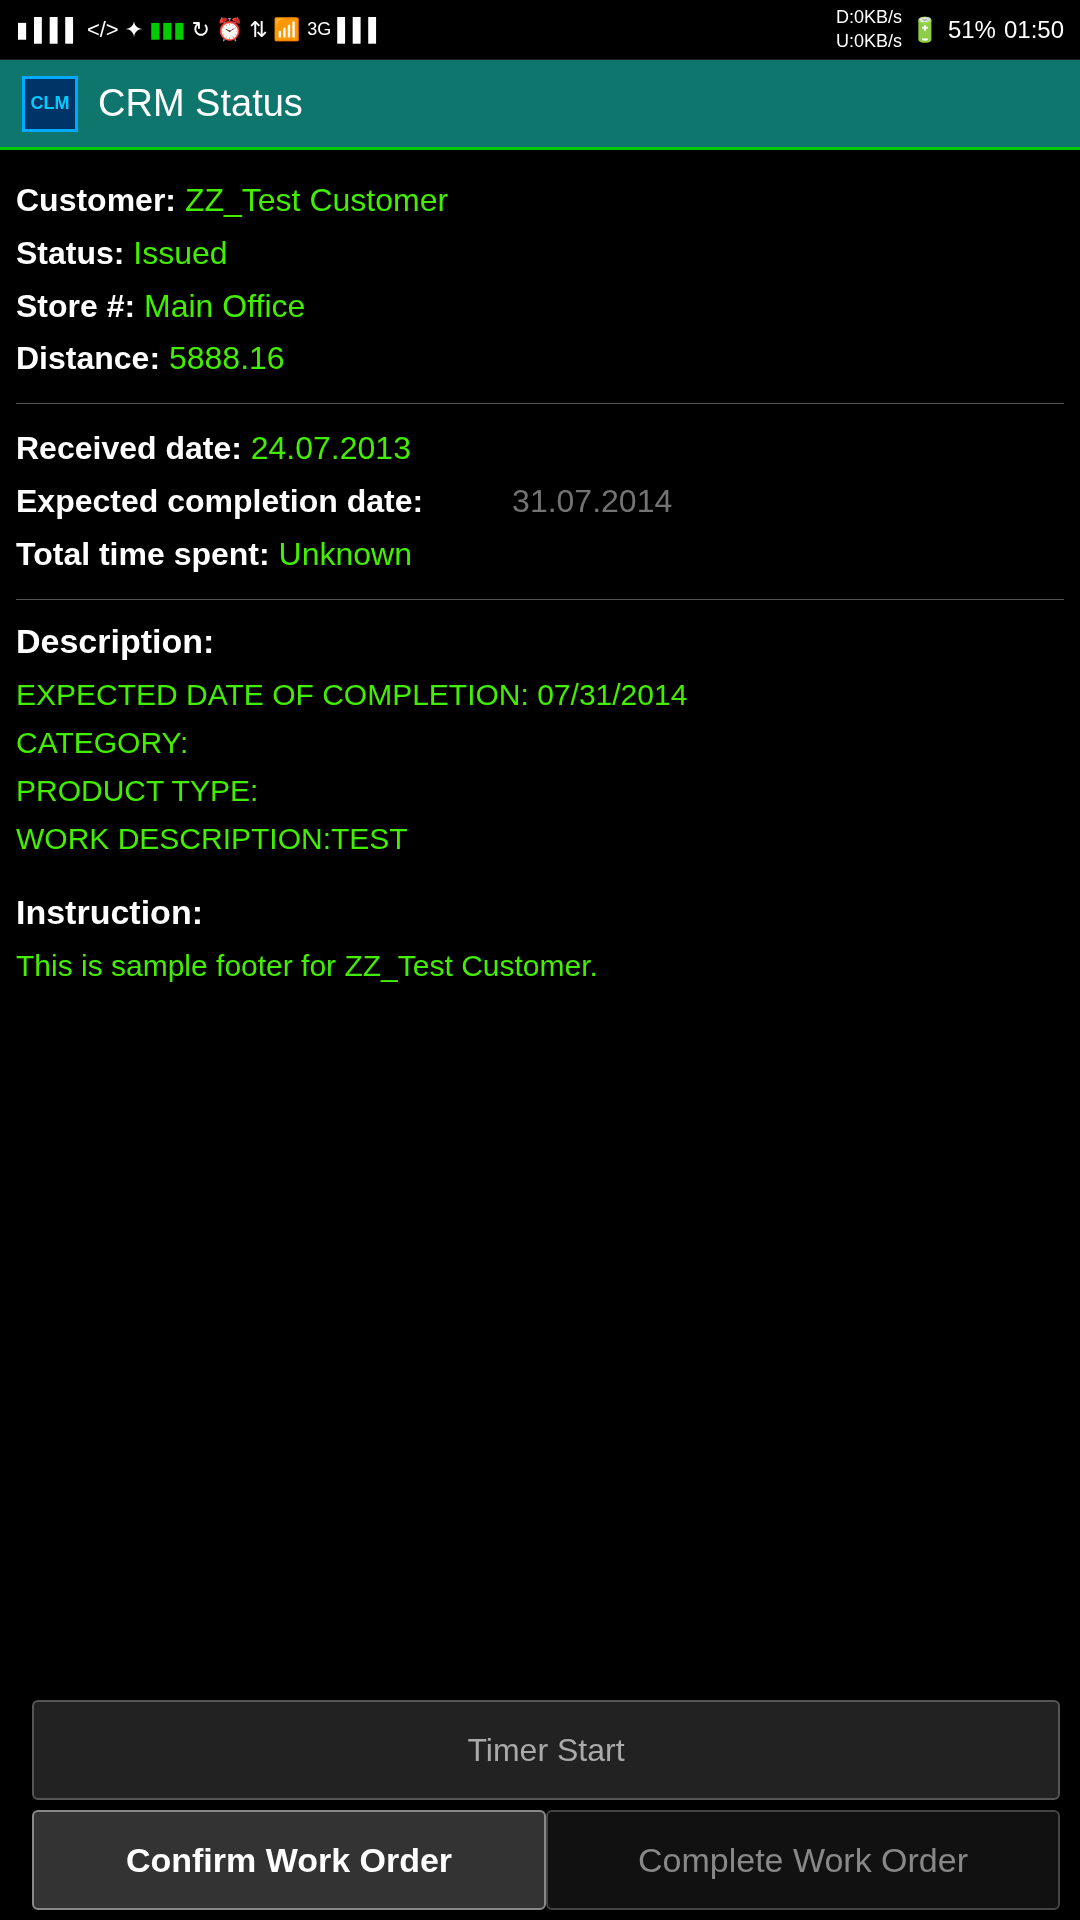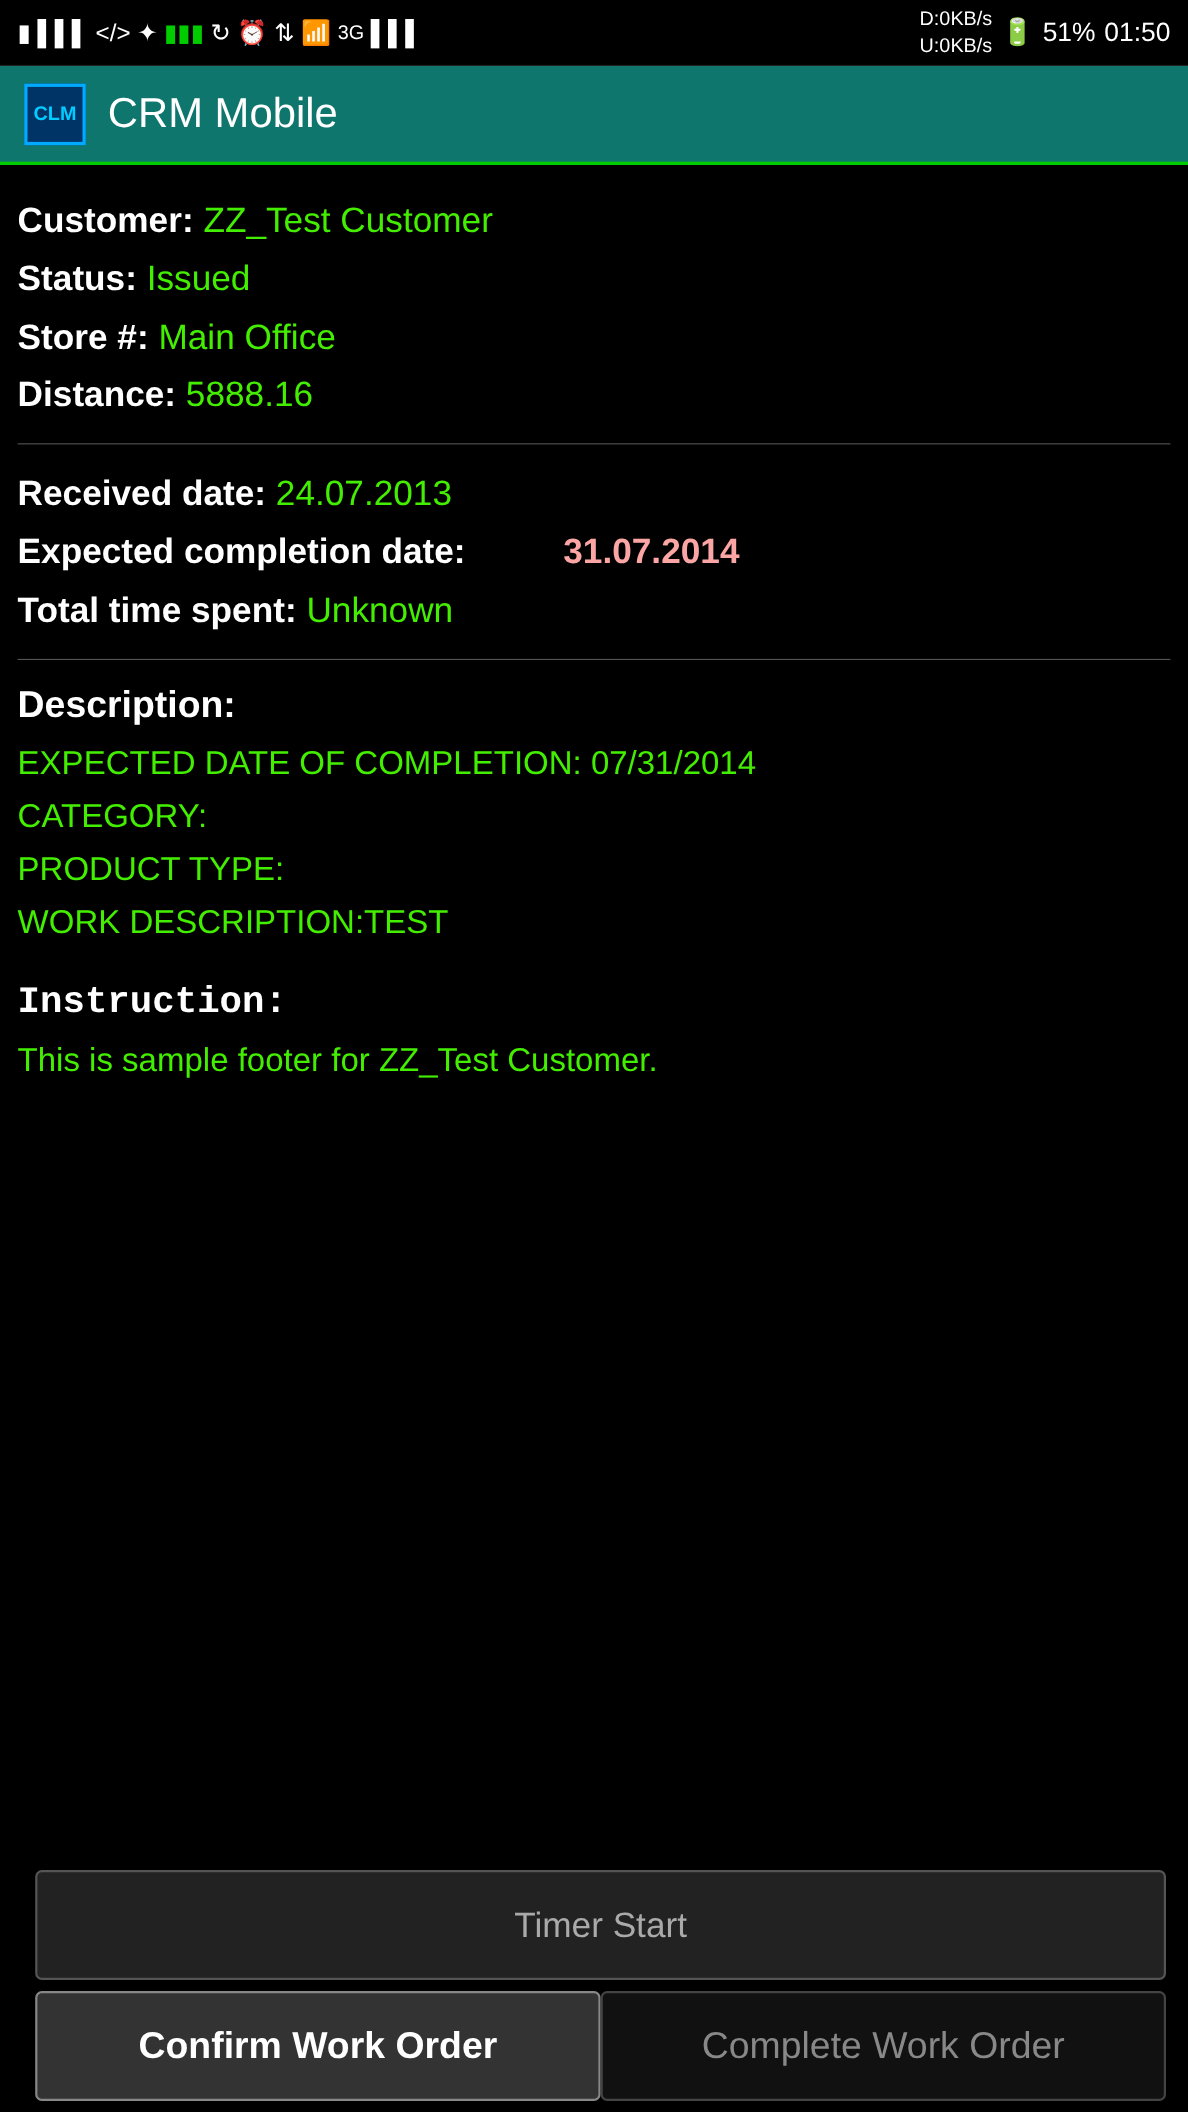--- a/index.html
+++ b/index.html
@@ -110,22 +110,22 @@
       color: #fff;
       font-weight: bold;
     }
 
     .value-green {
       color: #44ee00;
       font-weight: normal;
     }
 
     .value-white {
-      color: #fca5a5;
-      font-weight: bold;
+      color: #737373;
+      font-weight: normal;
       margin-left: 40px;
     }
 
     .address-block {
       margin: 4px 0 4px 0;
     }
 
     .address-line {
       font-size: 32px;
       color: #44ee00;
@@ -157,21 +157,20 @@
 
     .instruction-block {
       margin-top: 30px;
     }
 
     .instruction-title {
       font-size: 34px;
       font-weight: bold;
       color: #fff;
       margin-bottom: 10px;
-      font-family: Liberation Mono, monospace;
     }
 
     .instruction-text {
       font-size: 30px;
       color: #44ee00;
       line-height: 1.6;
     }
 
     
     .button-row {
@@ -255,21 +254,21 @@
     <span>01:50</span>
   </div>
 </div>
 
 <div class="app-header">
   <div class="app-logo">
     <div class="logo-box">
       <span>CLM</span>
     </div>
   </div>
-  <span class="app-title">CRM Mobile</span>
+  <span class="app-title">CRM Status</span>
 </div>
 
 <div class="content">
 
   <div class="info-line">
     <span class="label">Customer:</span>
     <span class="value-green">ZZ_Test Customer</span>
   </div>
 
   <div class="info-line">

